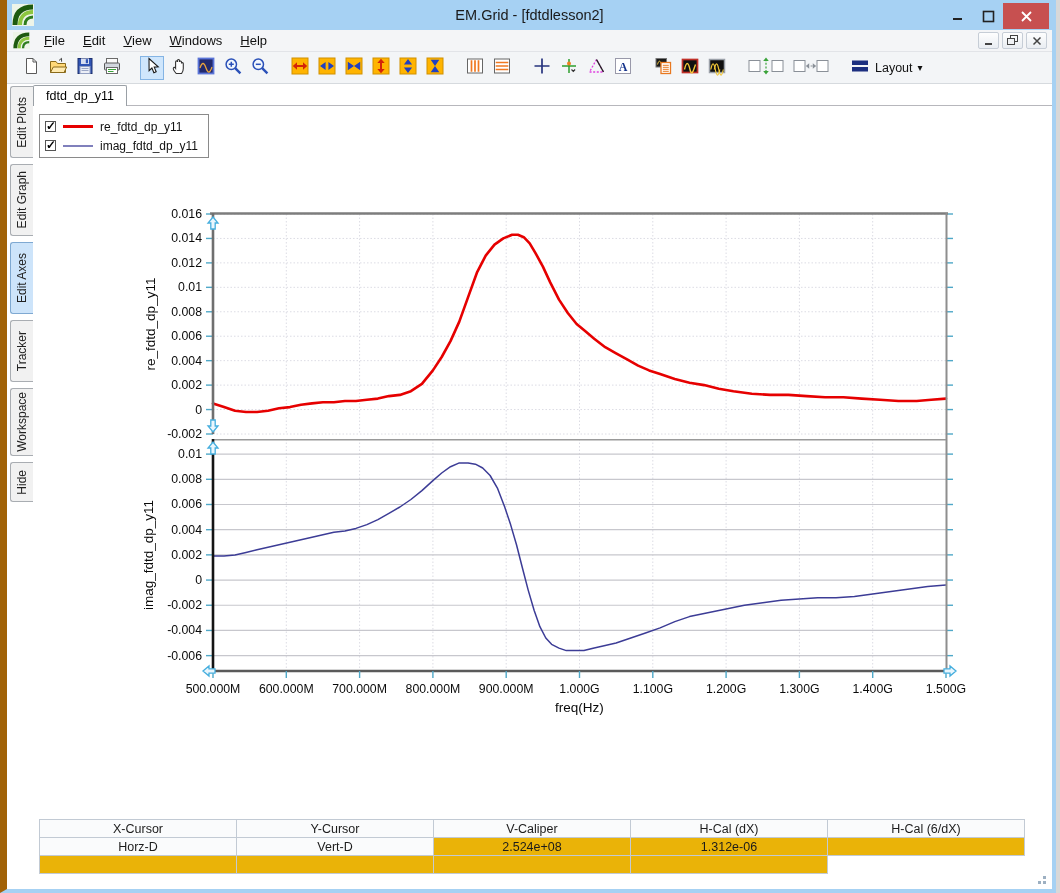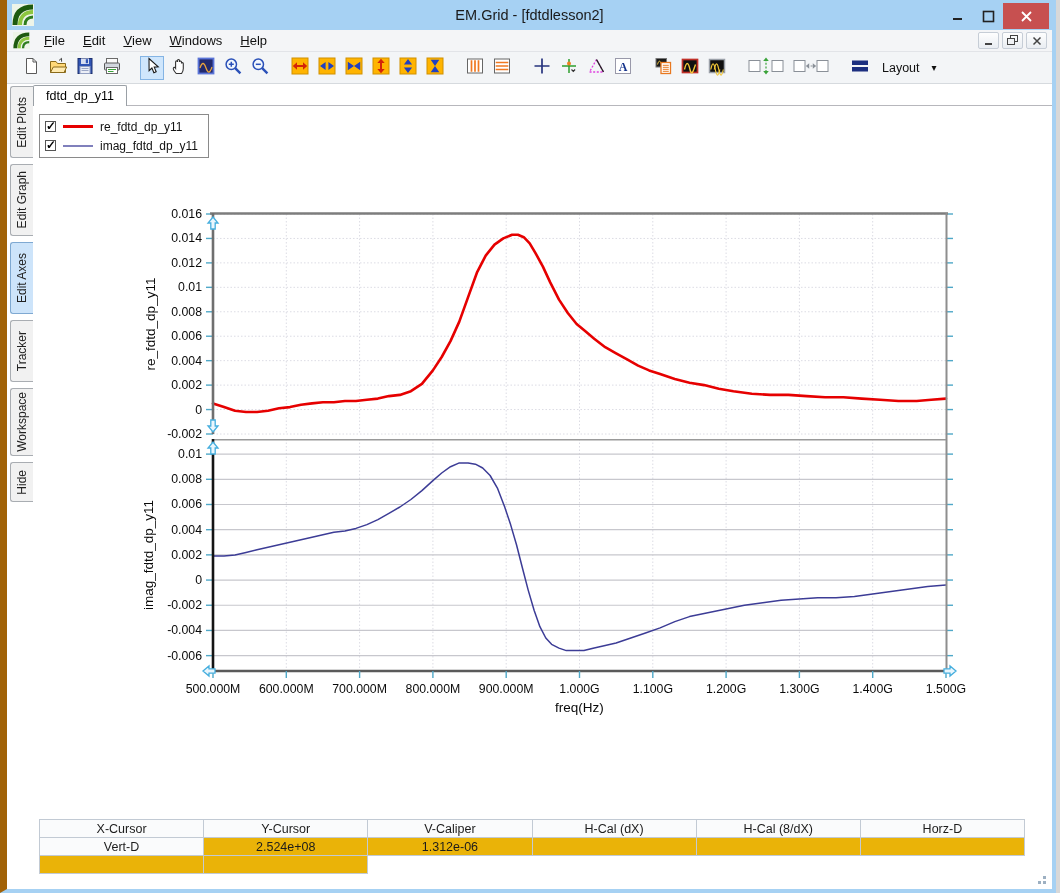--- a/index.html
+++ b/index.html
@@ -24,21 +24,21 @@
   .mdi-controls { position:absolute; right:5px; top:2px; display:flex; gap:3px; }
   .mdi-btn { width:21px; height:17px; border:1px solid #c6cdd6; background:linear-gradient(#fefefe,#e9edf2);
     display:flex; align-items:center; justify-content:center; border-radius:2px; }
 
   
   .toolbar { height:32px; background:#f3f5f7; border-bottom:1px solid #d6dade; display:flex; align-items:center; padding-left:12px; }
   .tool-btn { width:24px; height:24px; display:flex; align-items:center; justify-content:center; margin-right:3px; border:1px solid transparent; }
   .tool-btn.wide { width:42px; }
   .tool-btn.selected { background:#cfe6fc; border:1px solid #84b4e4; }
   .tool-btn.gsep { margin-left:13px; }
-  .layout-btn { display:flex; align-items:center; gap:12px; margin-left:15px; font-size:12.5px; color:#111; }
+  .layout-btn { display:flex; align-items:center; gap:5px; margin-left:15px; font-size:12.5px; color:#111; }
 
   
   .body { display:flex; height:804px; }
   .sidebar { width:26px; padding-top:2px; display:flex; flex-direction:column; align-items:flex-end; }
   .side-tab { width:23px; border:1px solid #a9adb2; border-right:none; background:#f1f1f1;
     border-radius:3px 0 0 3px; margin-bottom:6px; display:flex; align-items:center; justify-content:center; }
   .side-tab:nth-child(1){height:72px} .side-tab:nth-child(2){height:72px} .side-tab:nth-child(3){height:72px}
   .side-tab:nth-child(4){height:62px} .side-tab:nth-child(5){height:68px} .side-tab:nth-child(6){height:40px}
   .side-tab.active { background:#cde4fa; border-color:#7fa9d2; }
   .side-tab span { writing-mode:vertical-rl; transform:rotate(180deg); font-size:12px; color:#222; white-space:nowrap; }
@@ -52,21 +52,21 @@
     padding:4px 10px 4px 5px; display:flex; flex-direction:column; gap:4px; z-index:2; }
   .legend-row { display:flex; align-items:center; gap:7px; height:15px; }
   .cb { width:11px; height:11px; border:1px solid #555; background:#fff; position:relative; flex:0 0 auto; }
   .cb.checked::after { content:"✓"; position:absolute; left:0; top:-3px; font-size:12px; font-weight:bold; color:#000; }
   .sample { width:30px; flex:0 0 auto; }
   .lab { font-size:12px; color:#111; white-space:nowrap; }
 
   #chart { position:absolute; left:100px; top:113px; }
   #chart text { font-family:"Liberation Sans", sans-serif; }
 
-  .statusbar { position:absolute; left:6px; top:735px; width:986px; display:grid; grid-template-columns:repeat(6,1fr);
+  .statusbar { position:absolute; left:6px; top:735px; width:986px; display:grid; grid-template-columns:repeat(5,1fr);
     border-top:1px solid #c2cad4; border-left:1px solid #c2cad4; }
   .sb-cell { border-right:1px solid #c2cad4; border-bottom:1px solid #c2cad4; height:18px;
     display:flex; align-items:center; justify-content:center; font-size:12.5px; color:#1c1c1c; }
   .sb-head { background:#fafbfc; }
   .sb-val { background:#eab308; }
 
   .grip { position:absolute; right:6px; bottom:4px; width:14px; height:14px; }
   .grip i { position:absolute; width:3px; height:3px; background:#9db0c2; border-radius:0; }
   .grip i:nth-child(1){right:0;bottom:0} .grip i:nth-child(2){right:5px;bottom:0} .grip i:nth-child(3){right:0;bottom:5px}
 </style>
@@ -493,21 +493,21 @@
           <path d="M210 433 L215 427 L212.2 427 L212.2 421 L207.8 421 L207.8 427 L205 427 Z" fill="#eaf6fd" stroke="#45aede" stroke-width="1.3"></path>
           <path d="M210 443 L215 449 L212.2 449 L212.2 455 L207.8 455 L207.8 449 L205 449 Z" fill="#eaf6fd" stroke="#45aede" stroke-width="1.3"></path>
           <path d="M200 672 L206 667 L206 669.8 L212 669.8 L212 674.2 L206 674.2 L206 677 Z" fill="#eaf6fd" stroke="#45aede" stroke-width="1.3"></path>
           <path d="M953 672 L947 667 L947 669.8 L941 669.8 L941 674.2 L947 674.2 L947 677 Z" fill="#eaf6fd" stroke="#45aede" stroke-width="1.3"></path>
         </svg>
       <div class="statusbar" id="statusbar">
           <div class="sb-cell sb-head">X-Cursor</div>
           <div class="sb-cell sb-head">Y-Cursor</div>
           <div class="sb-cell sb-head">V-Caliper</div>
           <div class="sb-cell sb-head">H-Cal (dX)</div>
-          <div class="sb-cell sb-head">H-Cal (8/dX)</div>
+          <div class="sb-cell sb-head">H-Cal (6/dX)</div>
           <div class="sb-cell sb-head">Horz-D</div>
           <div class="sb-cell sb-head">Vert-D</div>
           <div class="sb-cell sb-val">2.524e+08</div>
           <div class="sb-cell sb-val">1.312e-06</div>
           <div class="sb-cell sb-val"></div>
           <div class="sb-cell sb-val"></div>
           <div class="sb-cell sb-val"></div>
           <div class="sb-cell sb-val"></div>
           <div class="sb-cell sb-val"></div>
         </div>

